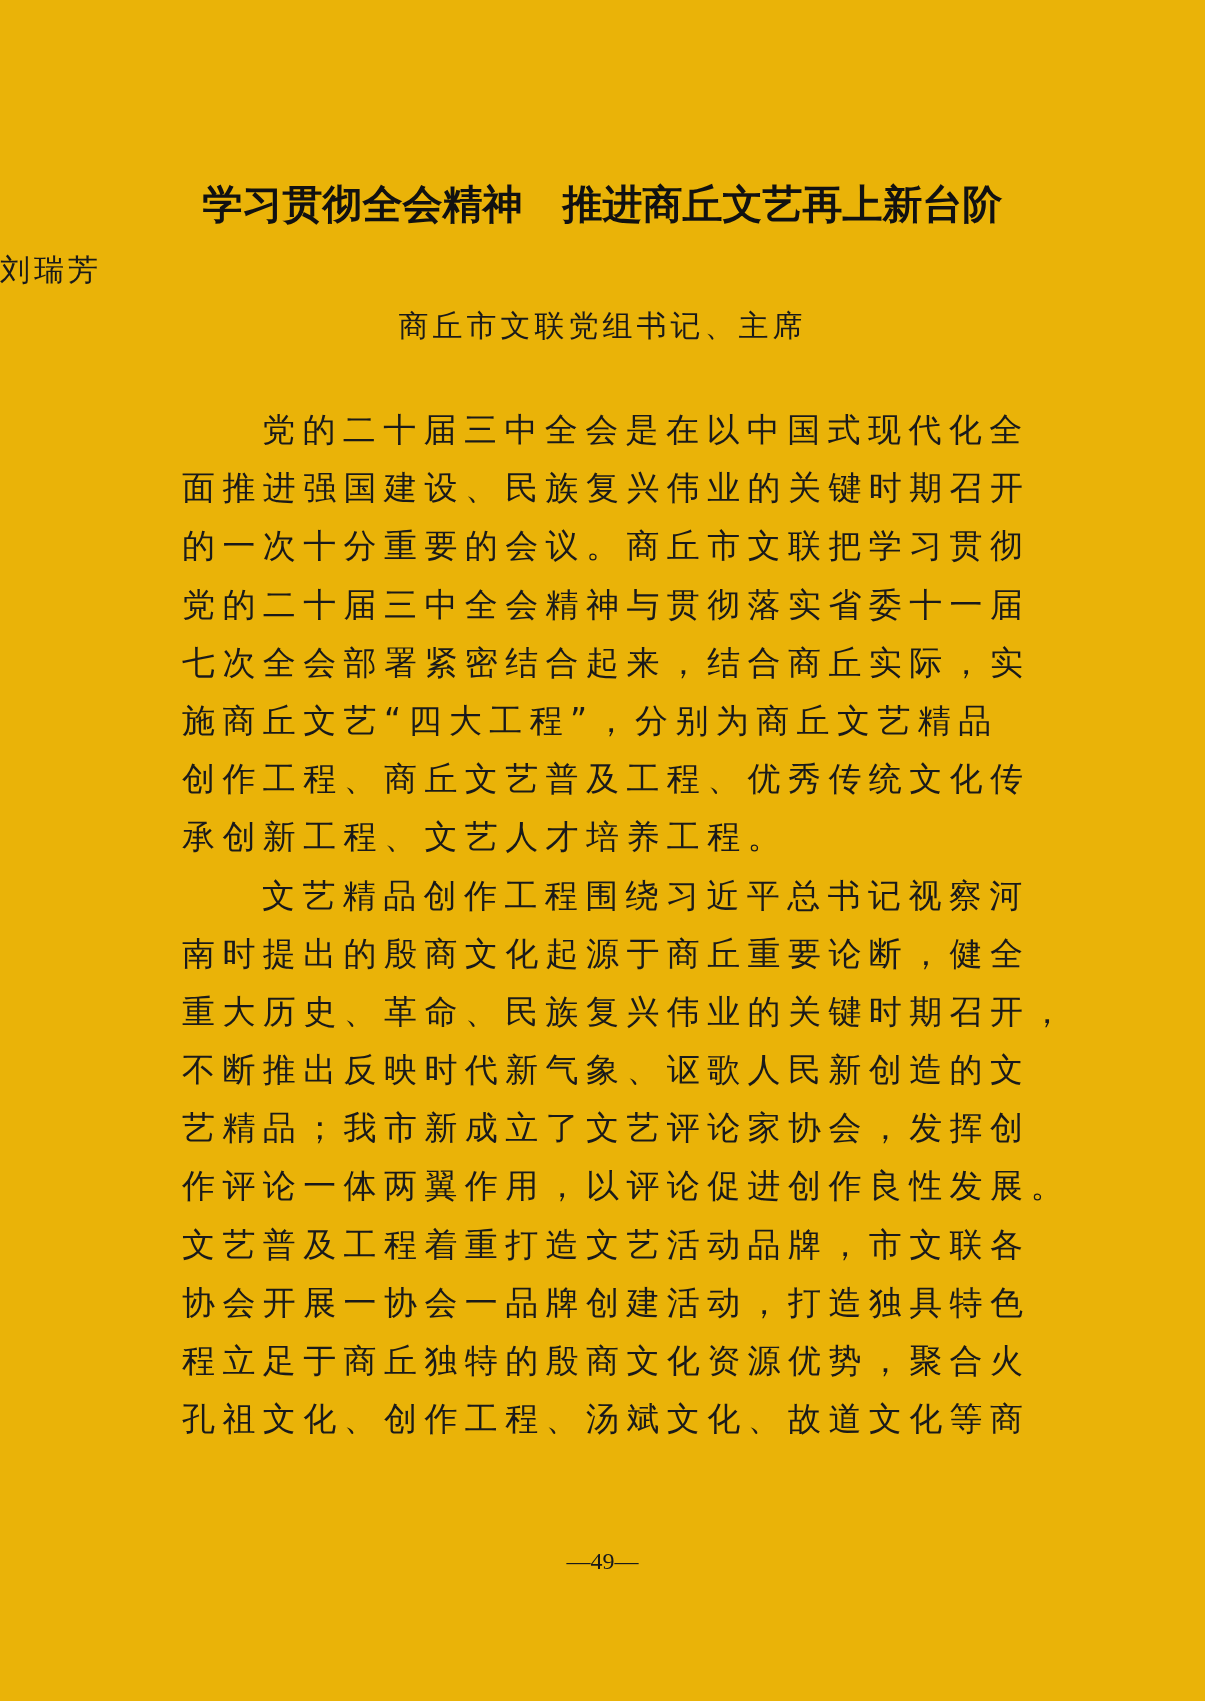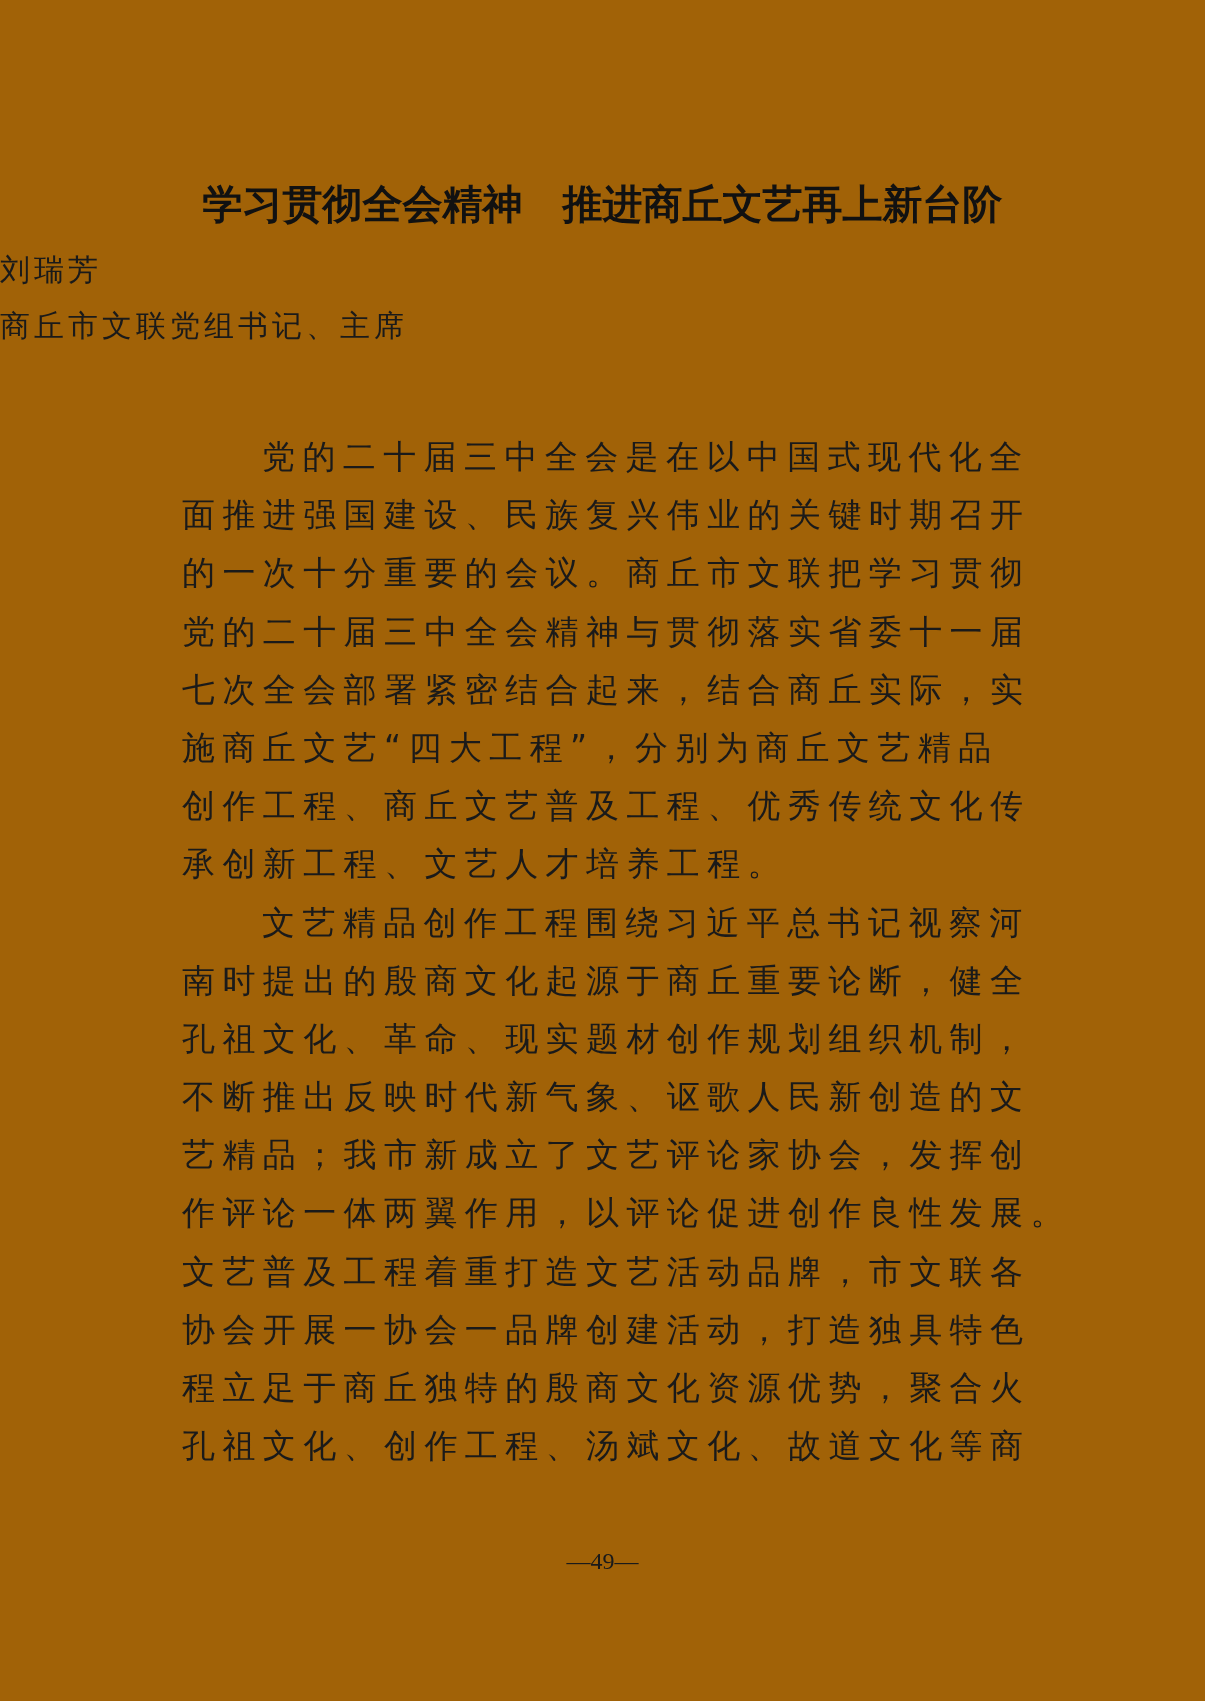--- a/index.html
+++ b/index.html
@@ -12,21 +12,21 @@
     height: 1701px;
     position: relative;
     overflow: hidden;
     color: #1a1a1a;
   }
   .page {
     position: absolute;
     left: 0; top: 0;
     width: 1205px;
     height: 1701px;
-    background: #a16207;
+    background: #eab308;
   }
   .title {
     position: absolute;
     left: 150px;
     width: 905px;
     top: 176px;
     text-align: center;
     font-family: "DejaVu Serif", "Liberation Serif", serif;
     font-weight: bold;
     font-size: 40px;
@@ -45,30 +45,31 @@
     font-size: 30px;
     line-height: 48px;
     letter-spacing: 4px;
     color: #1a1a1a;
   }
   .position {
     position: absolute;
     left: 0;
     width: 1205px;
     top: 302px;
+    text-align: center;
     font-family: "DejaVu Sans", "Liberation Sans", sans-serif;
     font-size: 30px;
     line-height: 48px;
     letter-spacing: 4px;
     color: #1a1a1a;
   }
   .body-text {
     position: absolute;
     left: 182px;
-    top: 428px;
+    top: 401px;
     width: 860px;
   }
   .line {
     display: block;
     height: 58.2px;
     font-family: "DejaVu Sans", "Liberation Sans", sans-serif;
     font-size: 33px;
     line-height: 58.2px;
     letter-spacing: 7.4px;
     white-space: nowrap;
@@ -101,21 +102,21 @@
     <span class="line indent">党的二十届三中全会是在以中国式现代化全</span>
     <span class="line">面推进强国建设、民族复兴伟业的关键时期召开</span>
     <span class="line">的一次十分重要的会议。商丘市文联把学习贯彻</span>
     <span class="line">党的二十届三中全会精神与贯彻落实省委十一届</span>
     <span class="line">七次全会部署紧密结合起来，结合商丘实际，实</span>
     <span class="line">施商丘文艺“四大工程”，分别为商丘文艺精品</span>
     <span class="line">创作工程、商丘文艺普及工程、优秀传统文化传</span>
     <span class="line">承创新工程、文艺人才培养工程。</span>
     <span class="line indent">文艺精品创作工程围绕习近平总书记视察河</span>
     <span class="line">南时提出的殷商文化起源于商丘重要论断，健全</span>
-    <span class="line">孔祖文化、革命、现实题材创作规划组织机制，</span>
+    <span class="line">重大历史、革命、民族复兴伟业的关键时期召开，</span>
     <span class="line">不断推出反映时代新气象、讴歌人民新创造的文</span>
     <span class="line">艺精品；我市新成立了文艺评论家协会，发挥创</span>
     <span class="line">作评论一体两翼作用，以评论促进创作良性发展。</span>
     <span class="line">文艺普及工程着重打造文艺活动品牌，市文联各</span>
     <span class="line">协会开展一协会一品牌创建活动，打造独具特色</span>
     <span class="line">程立足于商丘独特的殷商文化资源优势，聚合火</span>
     <span class="line">孔祖文化、创作工程、汤斌文化、故道文化等商</span>
   </div>
 
   <div class="page-number">—49—</div>

